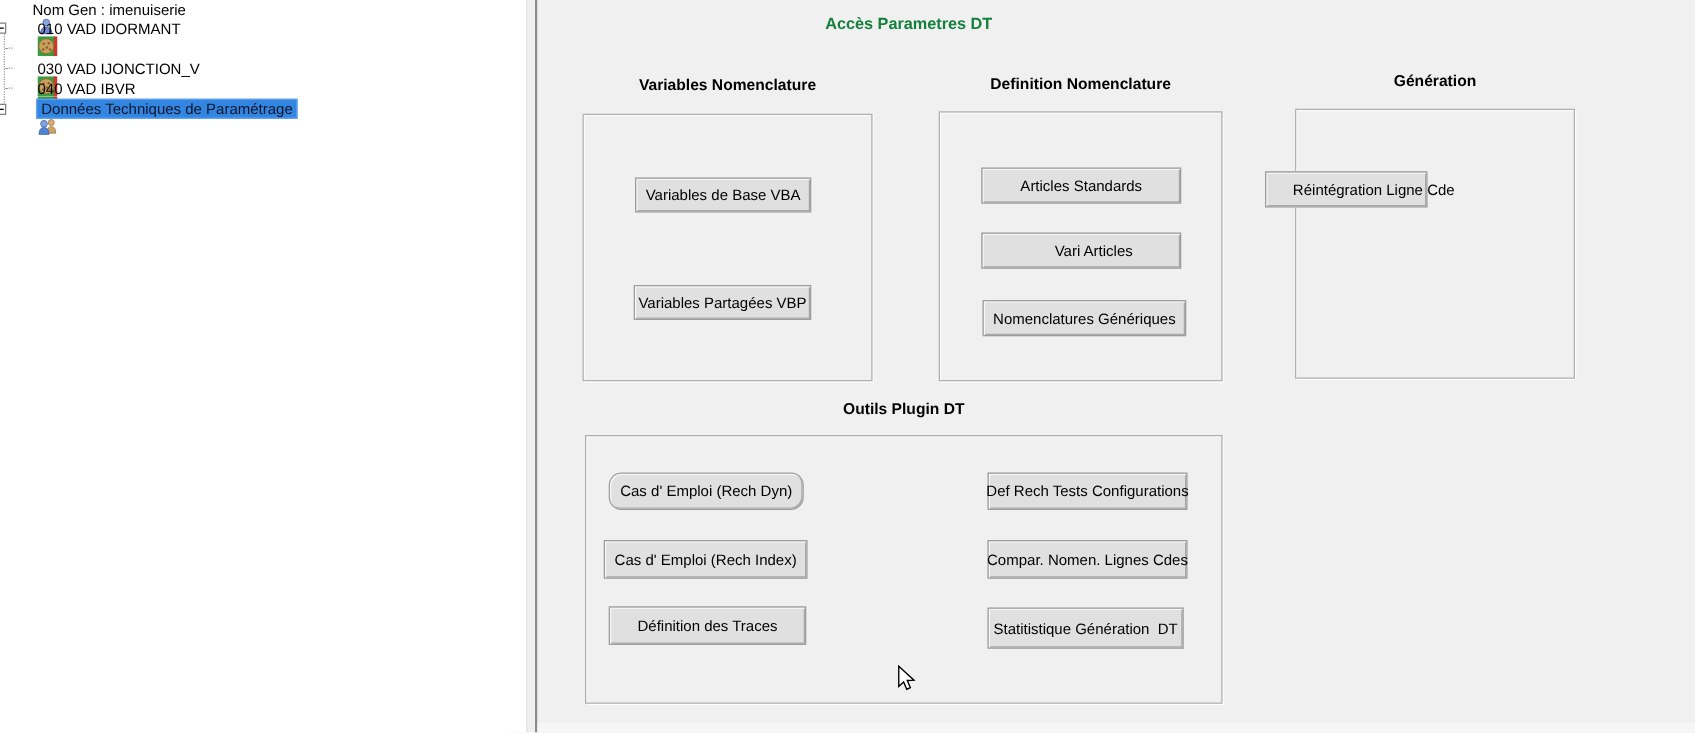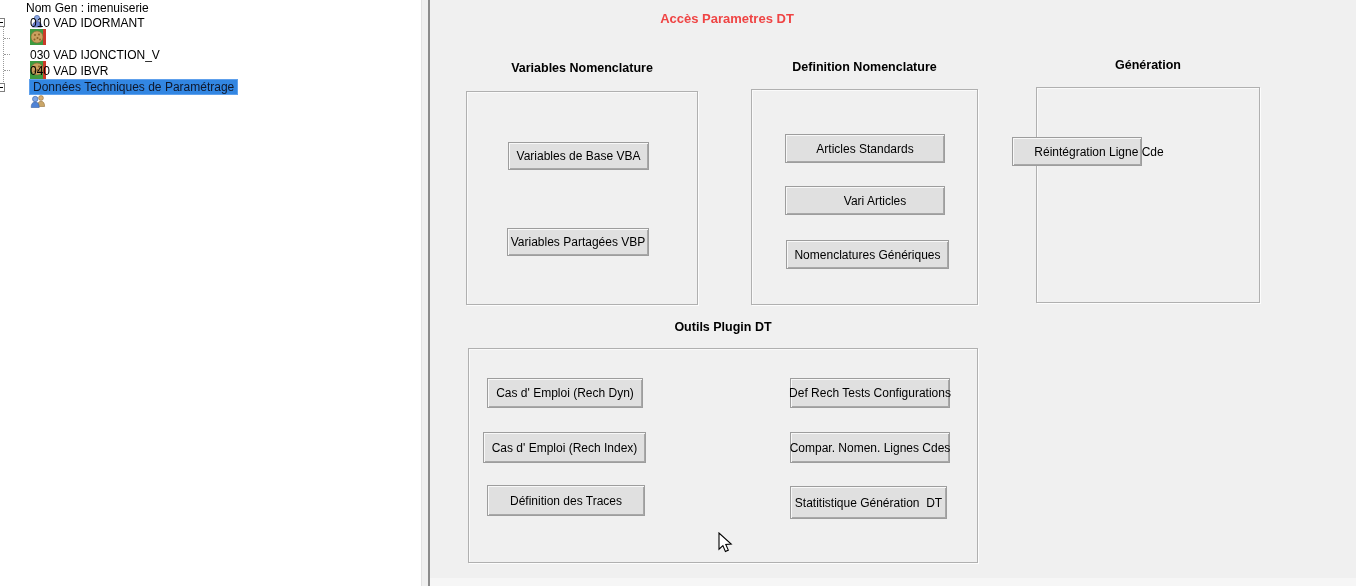--- a/index.html
+++ b/index.html
@@ -27,21 +27,21 @@
     border:1px solid #808080; box-sizing:border-box;
   }
   .expand-box::after {
     content:""; position:absolute; left:1px; right:1px; top:3px; height:1px; background:#000;
   }
   .tree-vline { position:absolute; left:3px; border-left:1px dotted #9a9a9a; width:0; }
   .tree-hstub { position:absolute; border-top:1px dotted #9a9a9a; height:0; }
   .tree-icon { position:absolute; width:16px; height:16px; }
 
   
-  .main-title { position:absolute; font-size:13px; font-weight:bold; color:#ef4444; text-align:center; }
+  .main-title { position:absolute; font-size:13px; font-weight:bold; color:#15803d; text-align:center; }
   .group-title { position:absolute; font-size:12.5px; font-weight:bold; color:#000; text-align:center; }
   .group-box {
     position:absolute; box-sizing:border-box;
     border:1px solid #b0b0b0;
     box-shadow:1px 1px 0 #fdfdfd, inset 1px 1px 0 #fafafa;
     background:transparent;
   }
   .win-btn {
     position:absolute; box-sizing:border-box;
     background:#e0e0e0;
@@ -156,21 +156,21 @@
 <button class="win-btn" style="left:785px; top:134px; width:160px; height:29px;">Articles Standards</button>
 <button class="win-btn" style="left:785px; top:186px; width:160px; height:29px;padding-left:20px;">Vari Articles</button>
 <button class="win-btn" style="left:786px; top:240px; width:163px; height:29px;">Nomenclatures Génériques</button>
 
 <div class="group-title" style="left:1036px; top:58px; width:224px;">Génération</div>
 <div class="group-box" style="left:1036px; top:87px; width:224px; height:216px;"></div>
 <button class="win-btn" style="left:1012px; top:137px; width:130px; height:29px;padding-left:44px;">Réintégration Ligne Cde</button>
 
 <div class="group-title" style="left:468px; top:320px; width:510px;">Outils Plugin DT</div>
 <div class="group-box" style="left:468px; top:348px; width:510px; height:215px;"></div>
-<button class="win-btn" style="left:487px; top:378px; width:156px; height:30px;">Cas d' Emploi (Rech Dyn)</button>
+<button class="win-btn" style="left:487px; top:378px; width:156px; height:30px;border-radius:10px;">Cas d' Emploi (Rech Dyn)</button>
 <button class="win-btn" style="left:483px; top:432px; width:163px; height:31px;">Cas d' Emploi (Rech Index)</button>
 <button class="win-btn" style="left:487px; top:485px; width:158px; height:31px;">Définition des Traces</button>
 <button class="win-btn" style="left:790px; top:378px; width:160px; height:30px;">Def Rech Tests Configurations</button>
 <button class="win-btn" style="left:790px; top:432px; width:160px; height:31px;">Compar. Nomen. Lignes Cdes</button>
 <button class="win-btn" style="left:790px; top:486px; width:157px; height:33px;">Statitistique Génération  DT</button>
 
 <div class="cursor">
   <svg width="15" height="22" viewBox="0 0 15 22">
     <polygon points="1,1 1,17.2 4.9,13.6 7.4,19.4 10.3,18.1 7.8,12.4 13.2,12.1" fill="#ffffff" stroke="#000000" stroke-width="1.1"></polygon>
   </svg>

